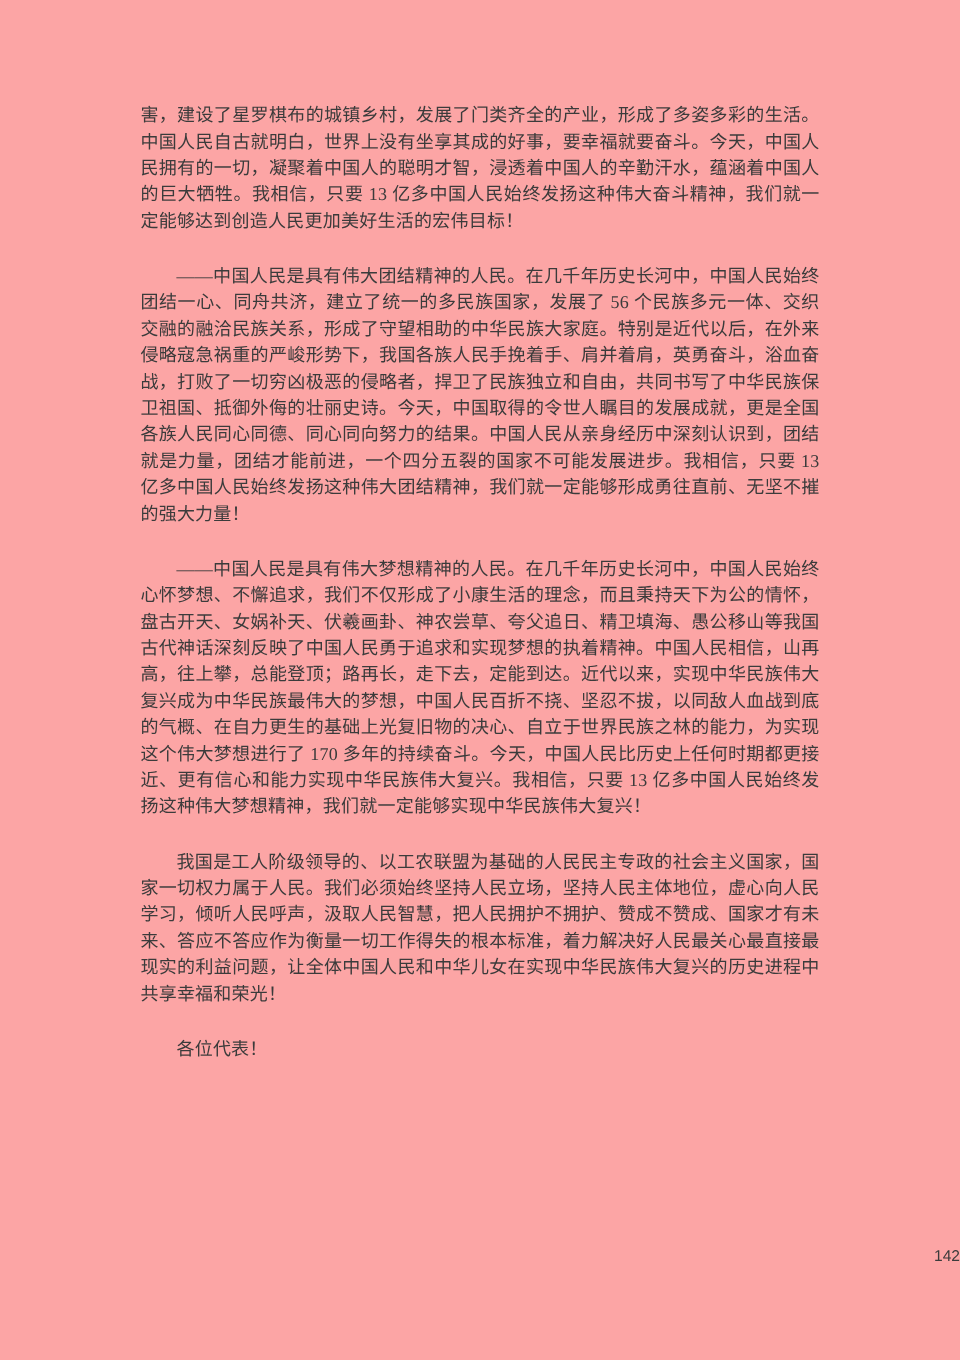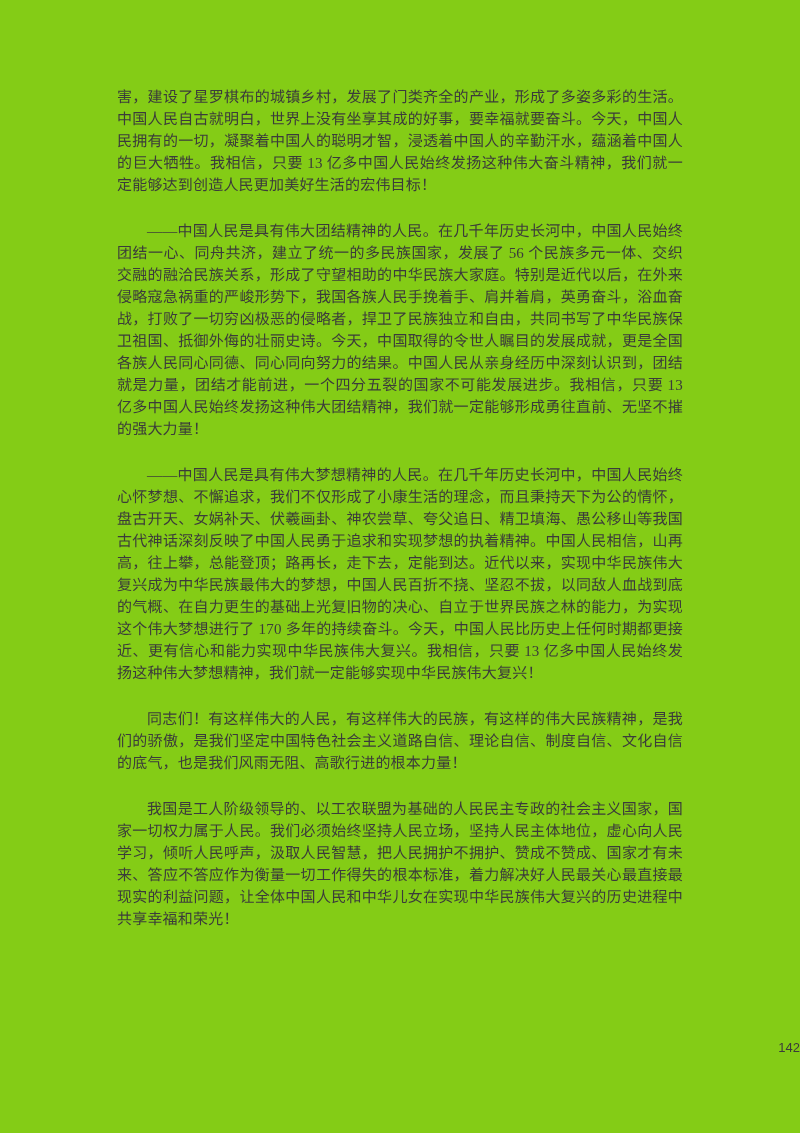--- a/index.html
+++ b/index.html
@@ -11,21 +11,21 @@
     width: 800px;
     height: 1133px;
     font-family: "Liberation Serif", serif;
     color: #3b3b3b;
     overflow: hidden;
   }
   .page {
     position: relative;
     width: 800px;
     height: 1133px;
-    background: #84cc16;
+    background: #fca5a5;
   }
   .content {
     position: absolute;
     top: 86px;
     left: 117px;
     width: 566px;
     font-size: 15px;
     line-height: 22px;
     text-align: justify;
     text-justify: inter-ideograph;
@@ -52,19 +52,19 @@
   }
 </style>
 </head>
 <body>
 
 <div class="page">
   <div class="content">
     <p class="no-indent">害，建设了星罗棋布的城镇乡村，发展了门类齐全的产业，形成了多姿多彩的生活。中国人民自古就明白，世界上没有坐享其成的好事，要幸福就要奋斗。今天，中国人民拥有的一切，凝聚着中国人的聪明才智，浸透着中国人的辛勤汗水，蕴涵着中国人的巨大牺牲。我相信，只要 13 亿多中国人民始终发扬这种伟大奋斗精神，我们就一定能够达到创造人民更加美好生活的宏伟目标！</p>
     <p class="indent">——中国人民是具有伟大团结精神的人民。在几千年历史长河中，中国人民始终团结一心、同舟共济，建立了统一的多民族国家，发展了 56 个民族多元一体、交织交融的融洽民族关系，形成了守望相助的中华民族大家庭。特别是近代以后，在外来侵略寇急祸重的严峻形势下，我国各族人民手挽着手、肩并着肩，英勇奋斗，浴血奋战，打败了一切穷凶极恶的侵略者，捍卫了民族独立和自由，共同书写了中华民族保卫祖国、抵御外侮的壮丽史诗。今天，中国取得的令世人瞩目的发展成就，更是全国各族人民同心同德、同心同向努力的结果。中国人民从亲身经历中深刻认识到，团结就是力量，团结才能前进，一个四分五裂的国家不可能发展进步。我相信，只要 13 亿多中国人民始终发扬这种伟大团结精神，我们就一定能够形成勇往直前、无坚不摧的强大力量！</p>
     <p class="indent">——中国人民是具有伟大梦想精神的人民。在几千年历史长河中，中国人民始终心怀梦想、不懈追求，我们不仅形成了小康生活的理念，而且秉持天下为公的情怀，盘古开天、女娲补天、伏羲画卦、神农尝草、夸父追日、精卫填海、愚公移山等我国古代神话深刻反映了中国人民勇于追求和实现梦想的执着精神。中国人民相信，山再高，往上攀，总能登顶；路再长，走下去，定能到达。近代以来，实现中华民族伟大复兴成为中华民族最伟大的梦想，中国人民百折不挠、坚忍不拔，以同敌人血战到底的气概、在自力更生的基础上光复旧物的决心、自立于世界民族之林的能力，为实现这个伟大梦想进行了 170 多年的持续奋斗。今天，中国人民比历史上任何时期都更接近、更有信心和能力实现中华民族伟大复兴。我相信，只要 13 亿多中国人民始终发扬这种伟大梦想精神，我们就一定能够实现中华民族伟大复兴！</p>
-    <p class="indent">同志们！有这样伟大的人民，有这样伟大的民族，有这样的伟大民族精神，是我们的骄傲，是我们坚定中国特色社会主义道路自信、理论自信、制度自信、文化自信的底气，也是我们风雨无阻、高歌行进的根本力量！</p>
     <p class="indent">我国是工人阶级领导的、以工农联盟为基础的人民民主专政的社会主义国家，国家一切权力属于人民。我们必须始终坚持人民立场，坚持人民主体地位，虚心向人民学习，倾听人民呼声，汲取人民智慧，把人民拥护不拥护、赞成不赞成、国家才有未来、答应不答应作为衡量一切工作得失的根本标准，着力解决好人民最关心最直接最现实的利益问题，让全体中国人民和中华儿女在实现中华民族伟大复兴的历史进程中共享幸福和荣光！</p>
+    <p class="indent">各位代表！</p>
   </div>
   <div class="footer">
     <span class="page-number">142</span>
   </div>
 </div>
 
 </body></html>

